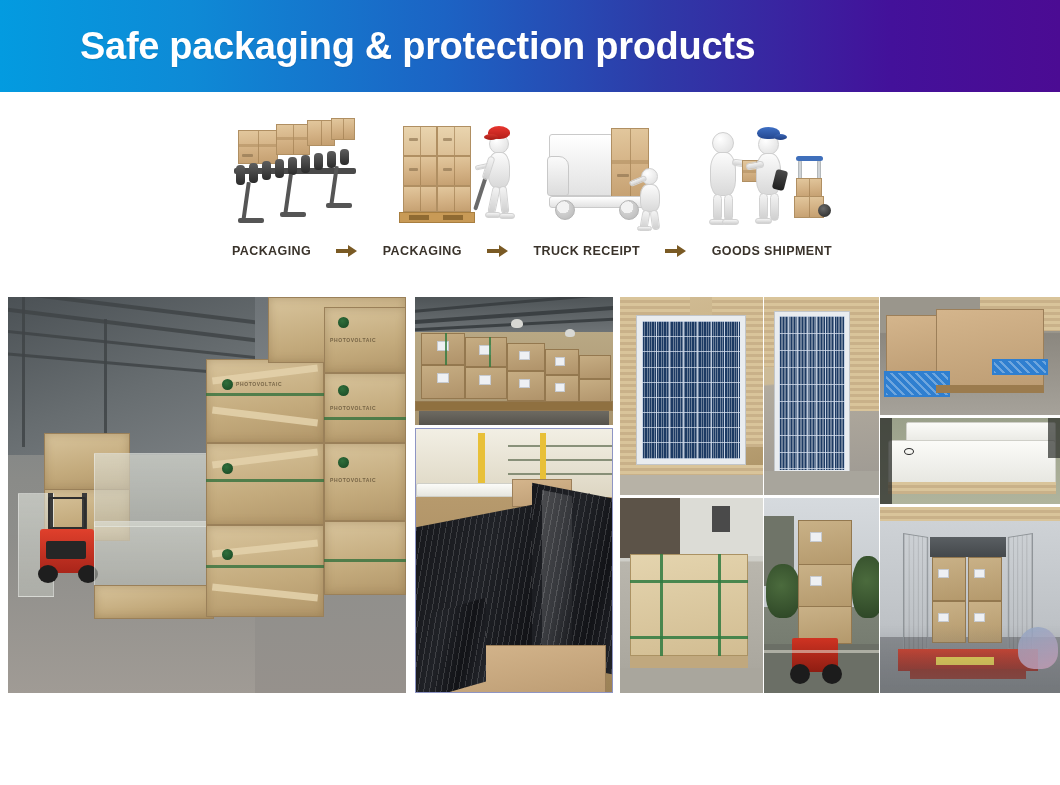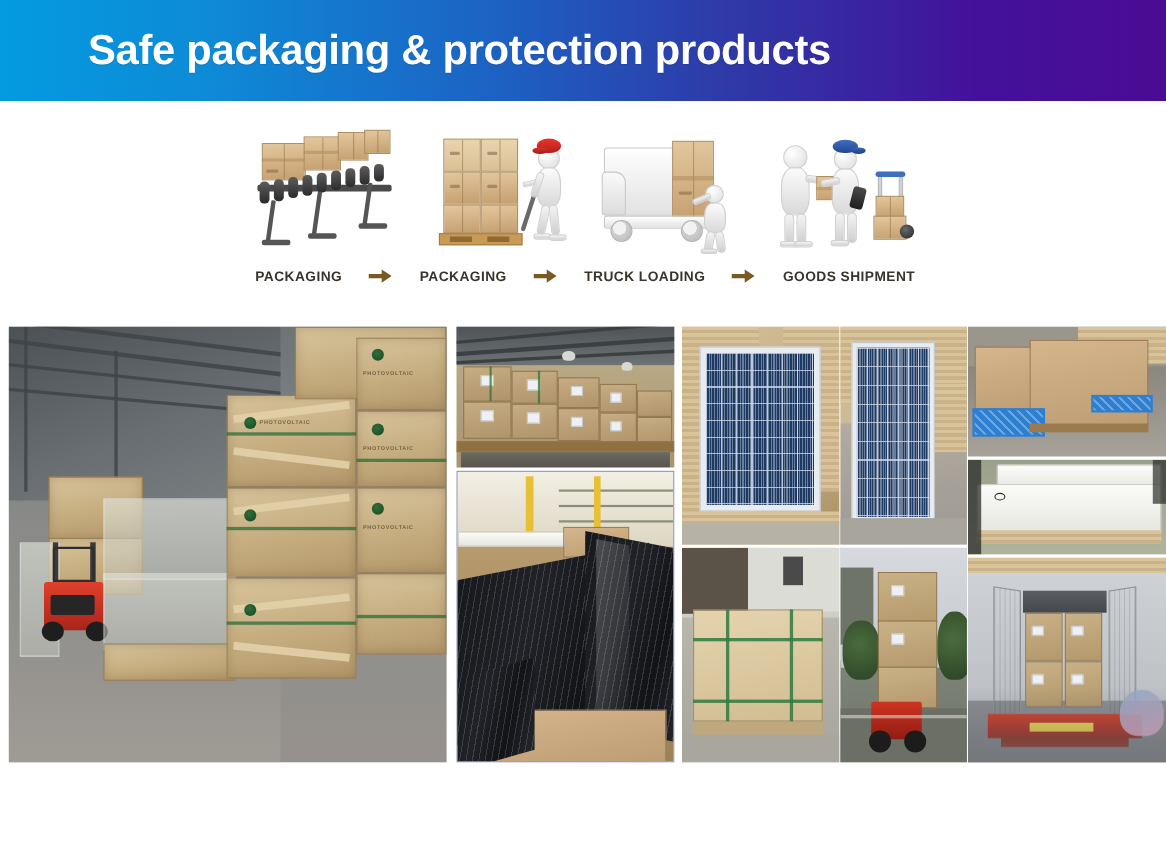--- a/index.html
+++ b/index.html
@@ -284,21 +284,21 @@
 
     <div class="label-row">
       <div class="stage-label">PACKAGING</div>
       <svg class="arrow-ico" viewBox="0 0 22 14">
         <path d="M0 5 H12 V1 L21 7 L12 13 V9 H0 Z" fill="#7A5A24"></path>
       </svg>
       <div class="stage-label">PACKAGING</div>
       <svg class="arrow-ico" viewBox="0 0 22 14">
         <path d="M0 5 H12 V1 L21 7 L12 13 V9 H0 Z" fill="#7A5A24"></path>
       </svg>
-      <div class="stage-label">TRUCK LOADING</div>
+      <div class="stage-label">TRUCK RECEIPT</div>
       <svg class="arrow-ico" viewBox="0 0 22 14">
         <path d="M0 5 H12 V1 L21 7 L12 13 V9 H0 Z" fill="#7A5A24"></path>
       </svg>
       <div class="stage-label">GOODS SHIPMENT</div>
     </div>
   </div>
 
   <div class="photos">
 
     <div class="photo ph-warehouse">

